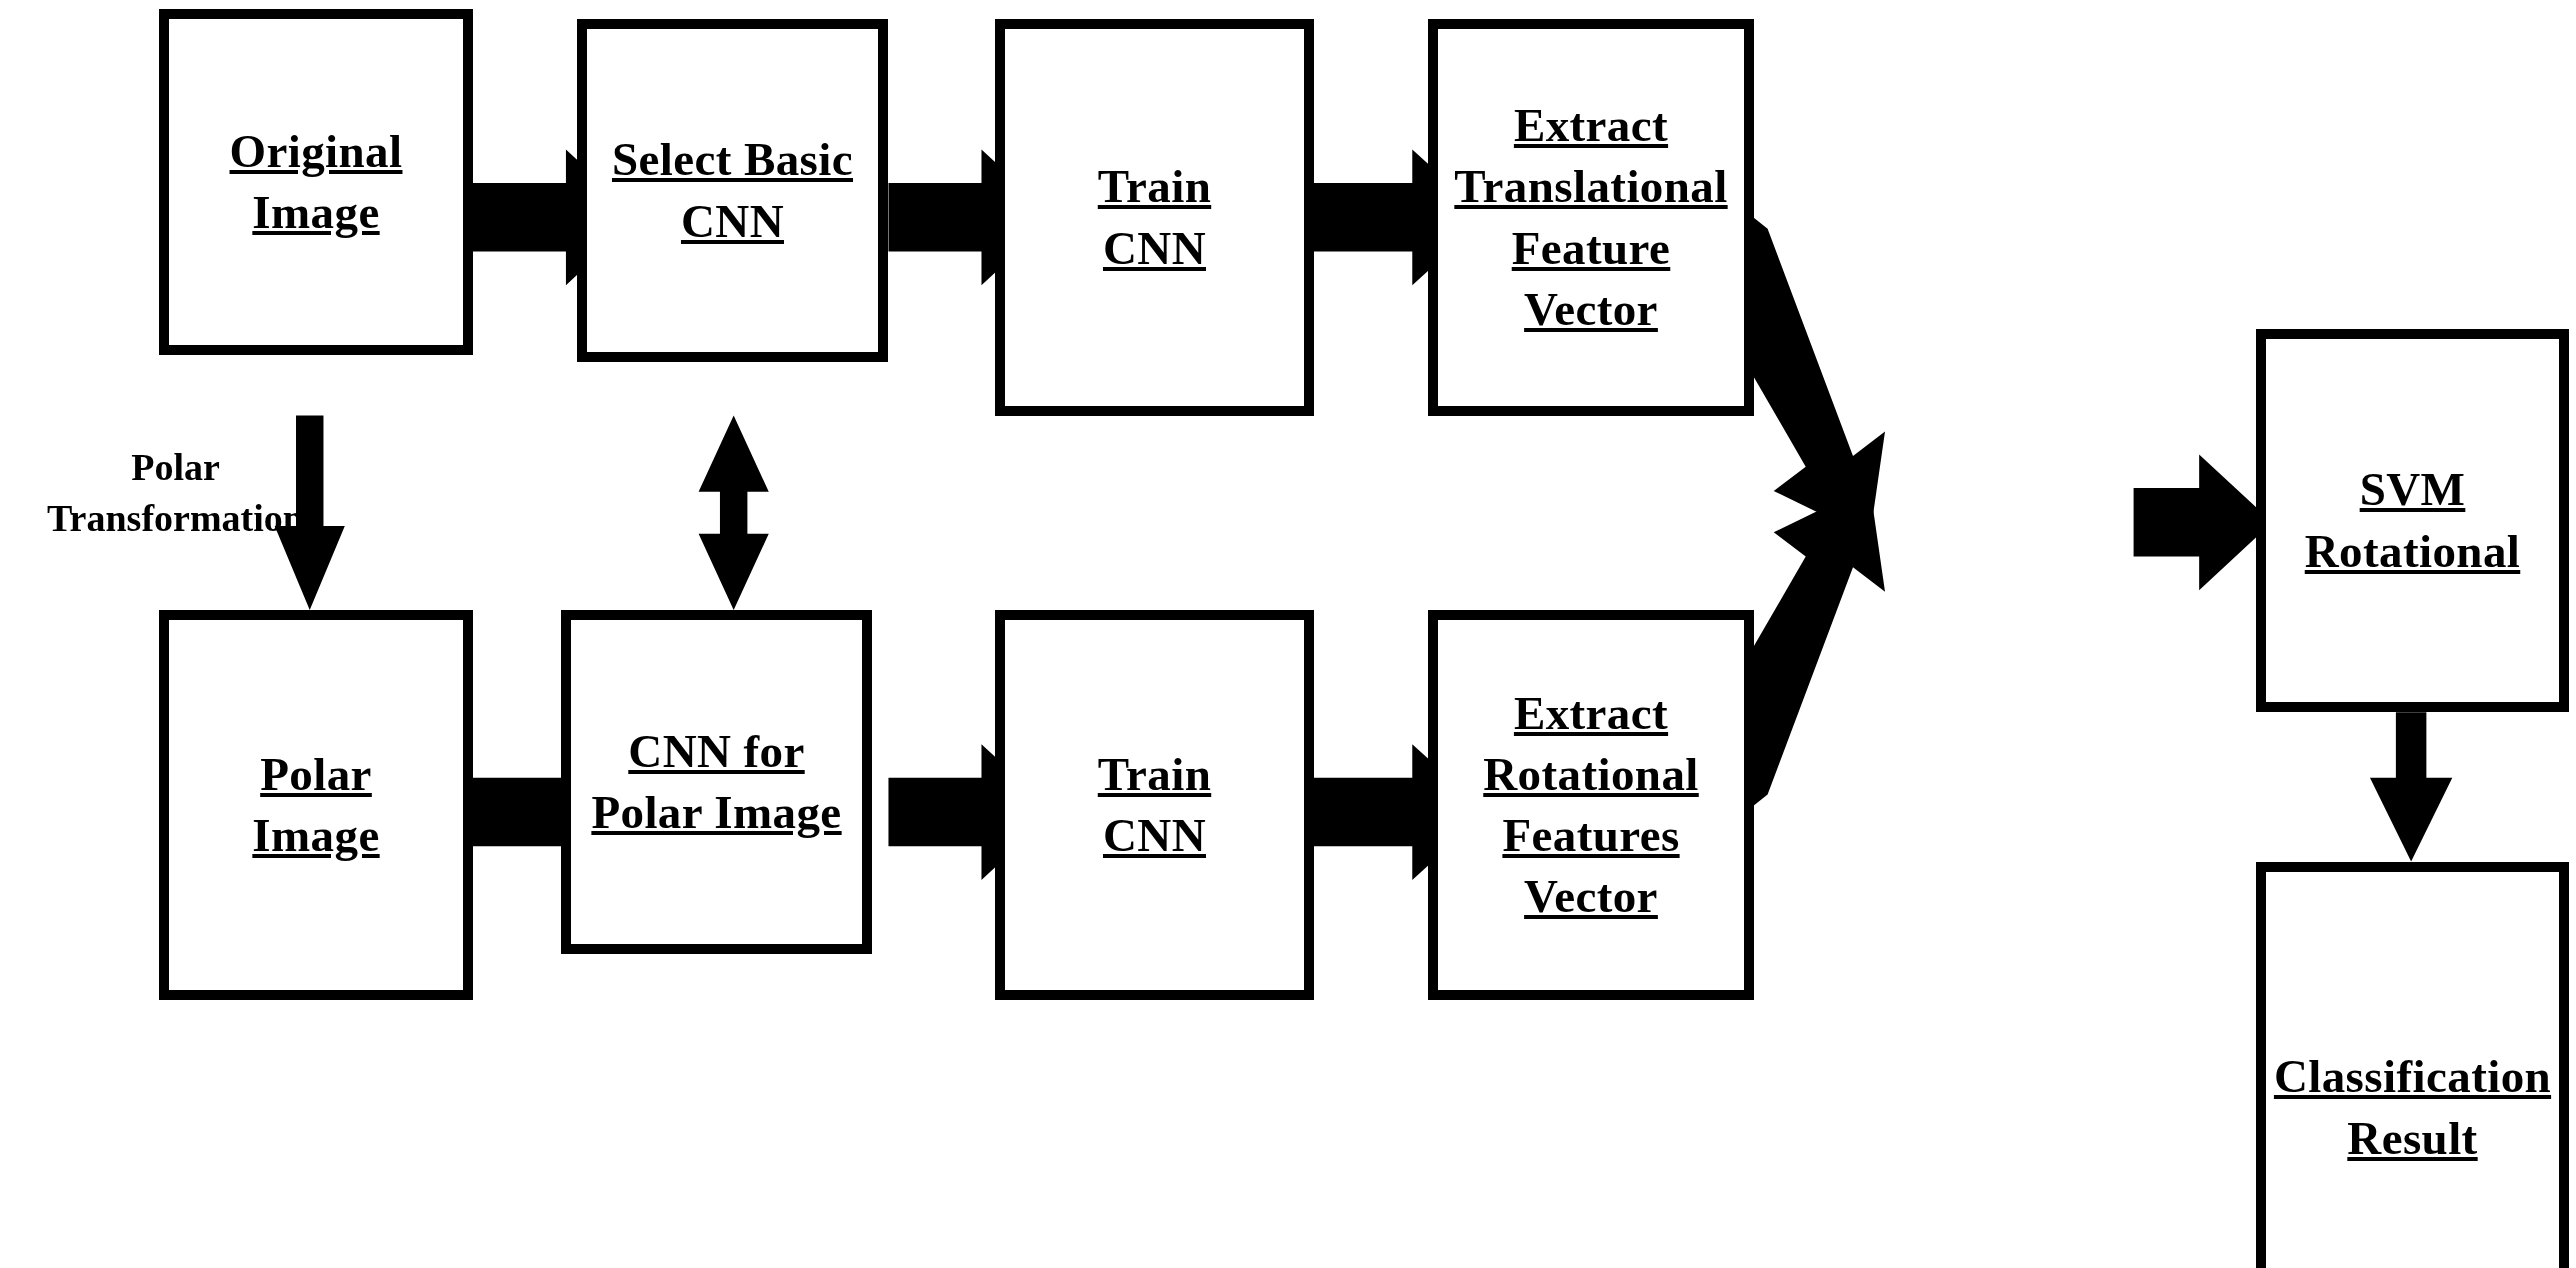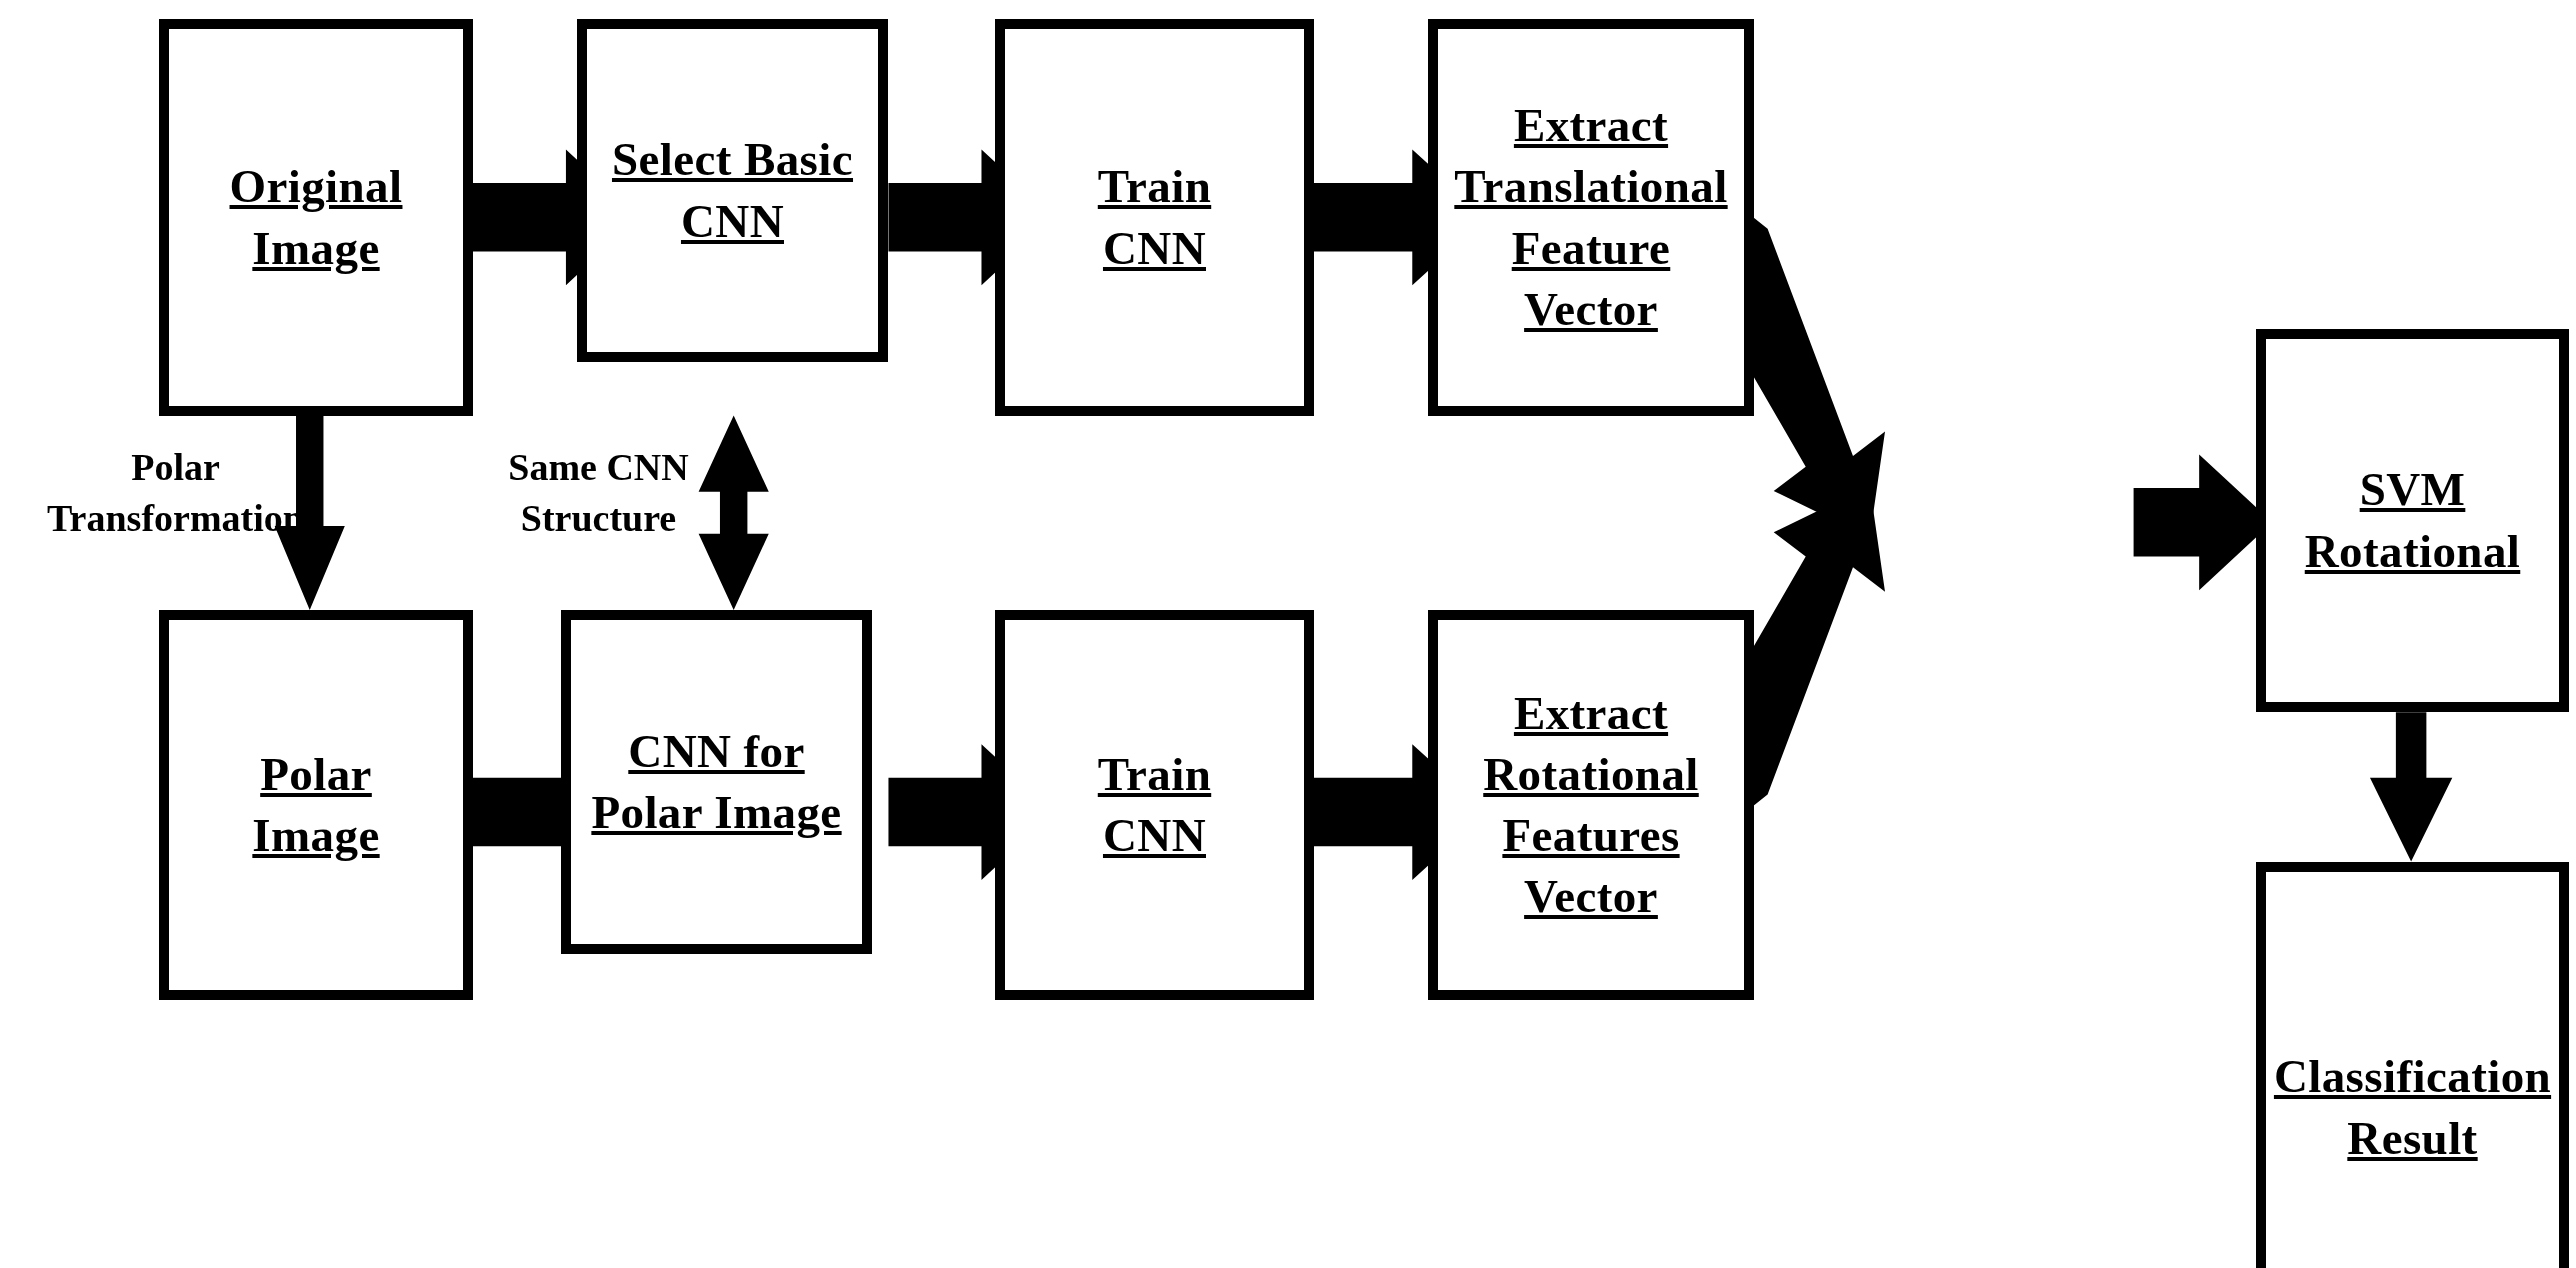--- a/index.html
+++ b/index.html
@@ -29,21 +29,21 @@
   .node .label{
     font-weight:bold;
     font-size:47px;
     line-height:1.30;
     letter-spacing:0.4px;
     padding:0 10.7px;
     white-space:pre-line;
     text-decoration:underline;
   }
   
-  #n-original        {left:159px; top:19px;  width:314px; height:397px;}
+  #n-original        {left:159px; top:9px;  width:314px; height:346px;}
   #n-select-basic    {left:577px; top:19px;  width:311px; height:343px;}
   #n-train-top       {left:995px;top:19px;  width:319px; height:397px;}
   #n-extract-trans   {left:1428px;top:19px;  width:326px; height:397px;}
   #n-fuse            {left:1829px;top:329px; width:305px; height:383px;}
   #n-svm             {left:2256px;top:329px; width:313px; height:383px;}
   #n-polar           {left:159px; top:610px; width:314px; height:390px;}
   #n-cnn-polar       {left:561px; top:610px; width:311px; height:344px;}
   #n-train-bottom    {left:995px;top:610px; width:319px; height:390px;}
   #n-extract-rot     {left:1428px;top:610px; width:326px; height:390px;}
   #n-result          {left:2256px;top:862px;width:313px; height:491px;}
@@ -171,17 +171,15 @@
   </div>
 
   <div class="node" id="n-result">
     <span class="label">Classification
 Result</span>
   </div>
 
   <div class="caption" id="cap-polar-transform">Polar
 Transformation</div>
 
-  <div class="caption" id="cap-same-cnn">Same CNN
-Structure</div>
 
 </div>
 
 
 </body></html>

